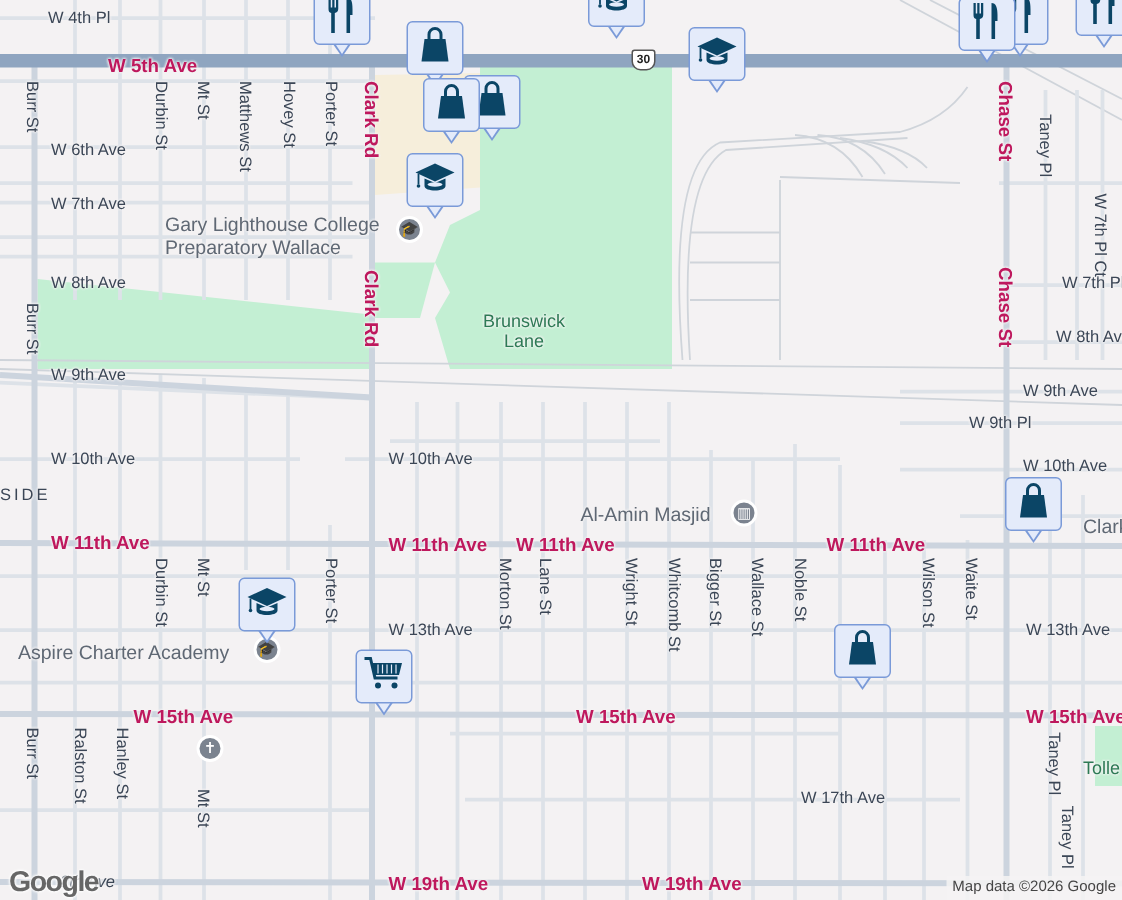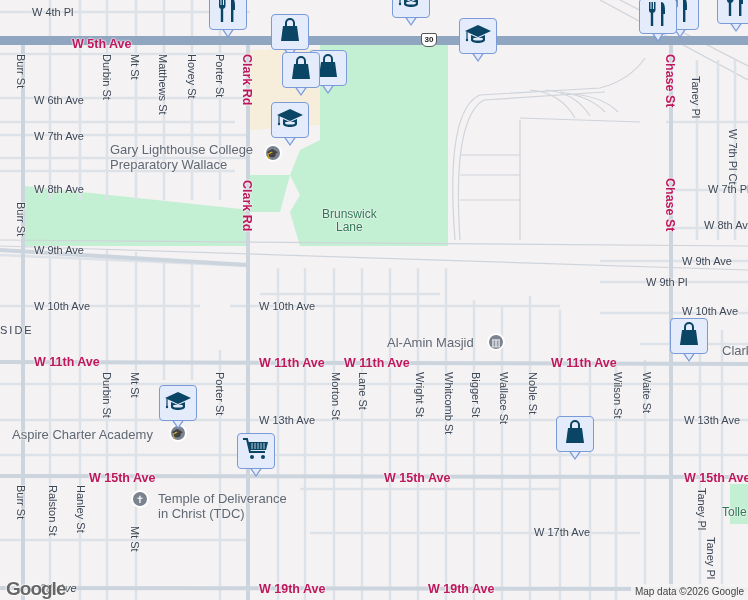--- a/index.html
+++ b/index.html
@@ -217,24 +217,20 @@
       <div class="c">▥</div>
     </div>
 
   <div class="lbl poi" style="left:12px; top:427px;">
     <div>Aspire Charter Academy</div>
   </div>
   <div class="poi-pin" style="left:169px; top:424px;">
       <div class="c">🎓</div>
     </div>
 
-  <div class="lbl poi" style="left:158px; top:491px;">
-    <div>Temple of Deliverance</div>
-    <div>in Christ (TDC)</div>
-  </div>
   <div class="poi-pin" style="left:131px; top:490px;">
       <div class="c">✝</div>
     </div>
 
   <div class="lbl poi" style="left:722px; top:343px;">
     <div>Clark</div>
   </div>
 
   <div id="markers">
       <div class="marker" style="left: 209px; top: -6px;">

